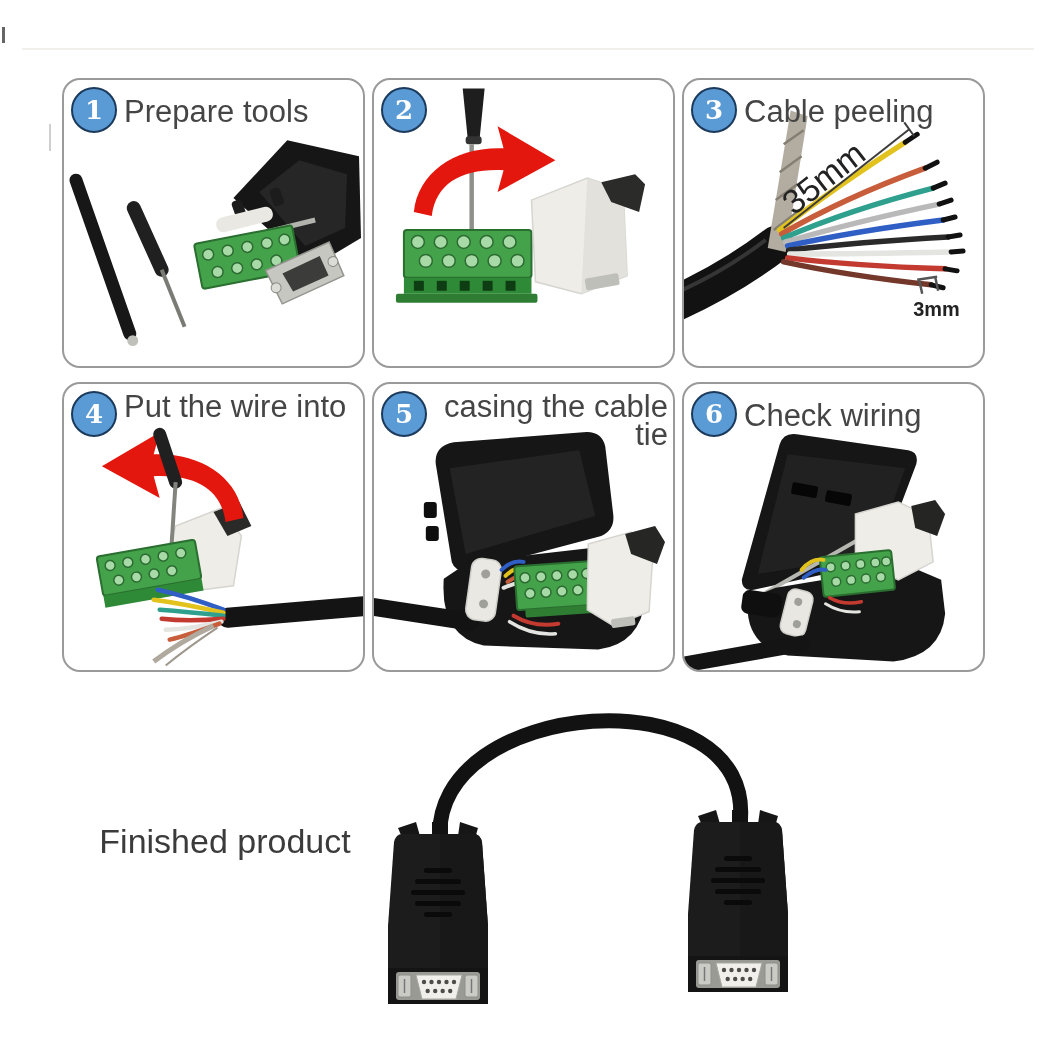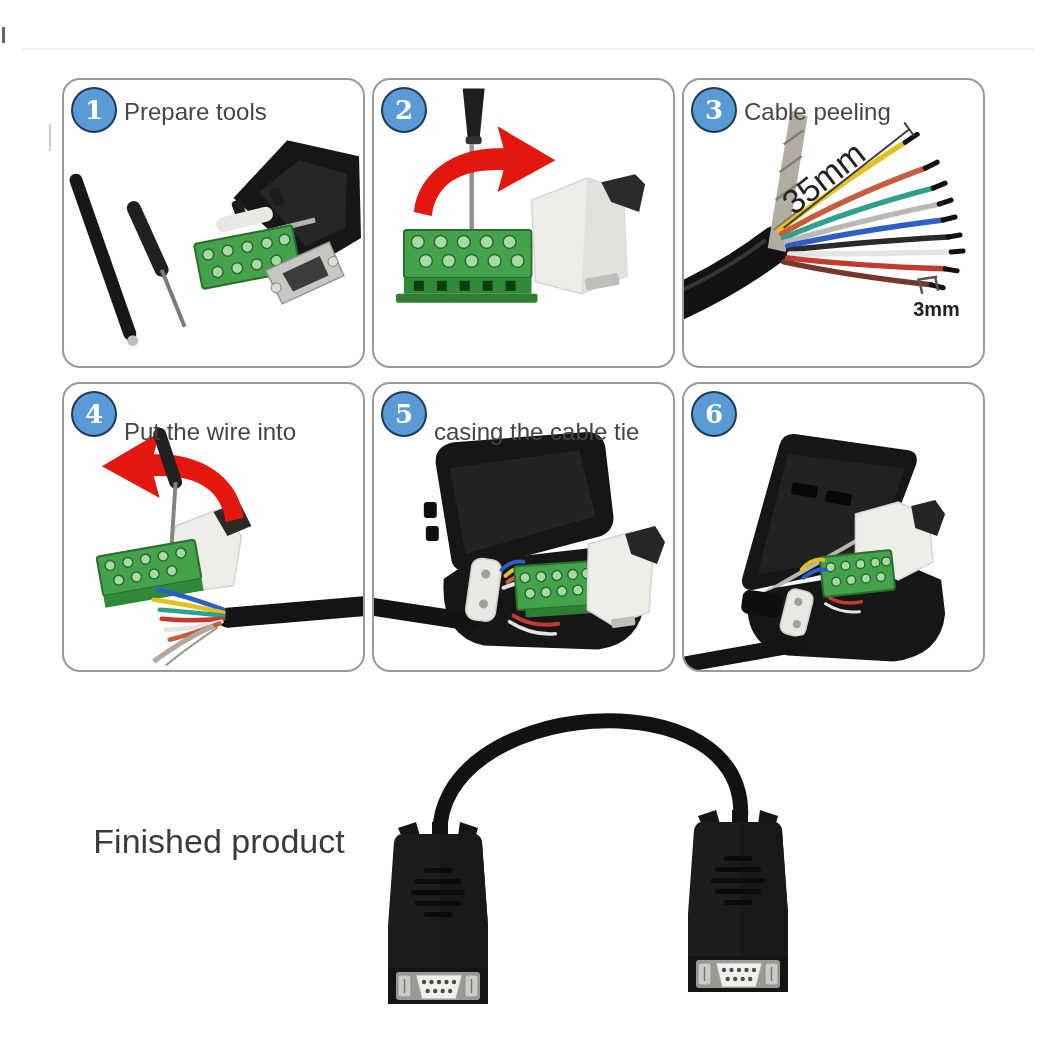--- a/index.html
+++ b/index.html
@@ -11,26 +11,26 @@
 
   .grid{position:absolute;left:62px;top:78px;display:grid;
         grid-template-columns:repeat(3,303px);grid-auto-rows:290px;column-gap:7px;row-gap:14px;}
   .panel{position:relative;border:2.5px solid var(--panel-border,#9a9a9a);border-radius:18px;
          background:#fff;box-sizing:border-box;overflow:hidden;}
   .head{position:absolute;top:7px;left:7px;right:5px;display:flex;gap:7px;z-index:2;align-items:flex-start;}
   .badge{flex:none;width:46px;height:46px;border-radius:50%;
          background:var(--badge-fill,#5b9bd5);border:2.5px solid var(--badge-border,#1b3a5c);
          color:var(--badge-number,#fff);display:flex;align-items:center;justify-content:center;
          font-family:"DejaVu Serif",serif;font-weight:bold;font-size:26px;box-sizing:border-box;}
-  .title{font-size:24px;color:var(--title-text,#454545);line-height:29px;padding-top:10px;
-         text-align:left;letter-spacing:0;}
-  .title.two{padding-top:2px;line-height:28px;margin-top:25px;}
+  .title{font-size:31px;color:var(--title-text,#454545);line-height:29px;padding-top:10px;
+         text-align:right;letter-spacing:0;}
+  .title.two{padding-top:2px;line-height:28px;}
   .illu{position:absolute;inset:0;width:100%;height:100%;z-index:1;}
 
-  .caption{position:absolute;left:49px;top:818px;width:340px;text-align:center;
+  .caption{position:absolute;left:55px;top:818px;width:340px;text-align:center;
            color:var(--caption-text,#3b3b3b);font-size:34px;line-height:47px;}
   .product{position:absolute;left:330px;top:680px;width:650px;height:360px;}
 
   
   .f-green{fill:var(--terminal-green,#44a24a);stroke:#2a6e30;stroke-width:2;}
   .f-greenface{fill:var(--terminal-green-dark,#2f8a37);}
   .f-screw{fill:var(--terminal-screw,#a8daa8);stroke:#2c6b31;stroke-width:1.5;}
   .f-pcb{fill:var(--pcb-green,#2e7d33);}
   .f-red{fill:var(--arrow-red,#e3170d);}
   .f-white{fill:var(--connector-white,#eeede8);stroke:#d6d5d0;stroke-width:1.5;}
@@ -280,20 +280,21 @@
           <polygon class="f-white" points="215,160 258,148 280,168 276,228 240,242 214,226"></polygon>
           <polygon points="252,150 282,142 292,158 284,180 258,170" fill="#262625"></polygon>
           <rect x="238" y="234" width="24" height="9" rx="2" fill="#bfbfba" transform="rotate(-8 250 238)"></rect>
         </g>
       </svg>
     </div>
 
     <div class="panel">
       <div class="head">
         <div class="badge">6</div>
+        <div class="title">Check wiring</div>
       </div>
       <svg class="illu" viewBox="0 0 300 286">
         <g>
           <path class="f-black" d="M58,196 L96,60 Q100,48 113,50 L225,66 Q236,68 233,80 L196,178 L70,206 Q58,208 58,196 Z"></path>
           <path d="M74,190 L104,70 L222,84 L190,172 Z" fill="#212121"></path>
           <rect x="108" y="100" width="26" height="12" rx="2" fill="#060606" transform="rotate(10 121 106)"></rect>
           <rect x="142" y="108" width="26" height="12" rx="2" fill="#060606" transform="rotate(10 155 114)"></rect>
         </g>
         <path d="M80,210 L185,150" stroke="#b7b7b2" stroke-width="4"></path>
         <path class="f-black" d="M64,215 Q60,262 104,272 L210,278 Q258,272 262,230 L258,196 L225,182 L92,204 Z"></path>

